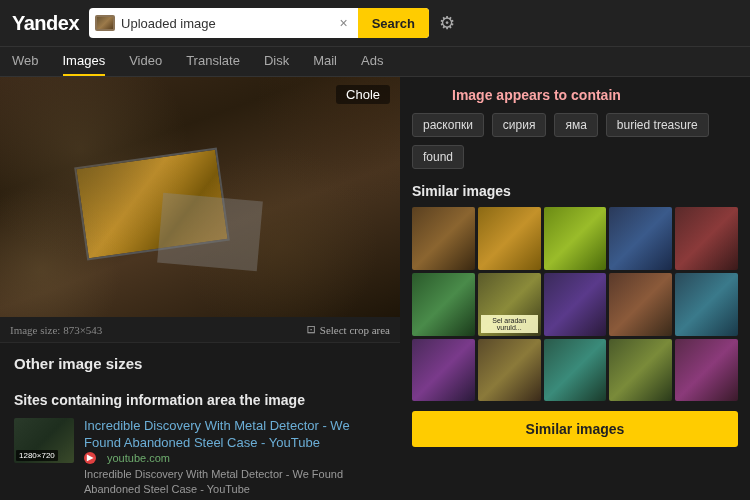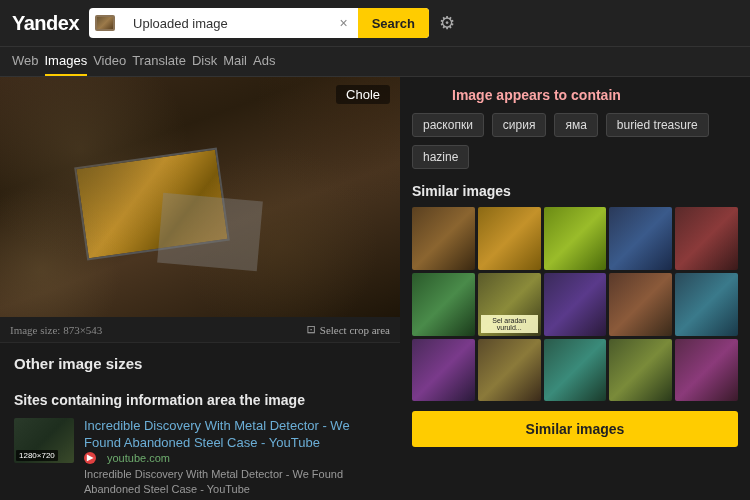--- a/index.html
+++ b/index.html
@@ -36,21 +36,21 @@
       border-radius: 4px;
       overflow: hidden;
       align-items: center;
       height: 30px;
     }
     .search-bar-content {
       display: flex;
       align-items: center;
       flex: 1;
       padding: 0 6px;
-      gap: 18px;
+      gap: 6px;
     }
     .uploaded-thumb {
       width: 20px;
       height: 16px;
       background: #8b7355;
       border-radius: 2px;
       flex-shrink: 0;
       position: relative;
       overflow: hidden;
     }
@@ -85,21 +85,21 @@
       color: #aaa;
       font-size: 18px;
       cursor: pointer;
     }
 
     
     .nav-tabs {
       background: #222;
       padding: 0 12px;
       display: flex;
-      gap: 6px;
+      gap: 24px;
       border-bottom: 1px solid #333;
     }
     .nav-tab {
       padding: 6px 0;
       font-size: 13px;
       color: #aaa;
       cursor: pointer;
       border-bottom: 2px solid transparent;
     }
     .nav-tab.active {
@@ -450,21 +450,21 @@
     </div>
   </div>
 
   <div class="right-panel">
     <div class="contains-title">Image appears to contain</div>
     <div class="tags-row">
       <span class="tag">раскопки</span>
       <span class="tag">сирия</span>
       <span class="tag">яма</span>
       <span class="tag">buried treasure</span>
-      <span class="tag">hazine</span>
+      <span class="tag">found</span>
     </div>
 
     <div class="similar-title">Similar images</div>
     <div class="similar-grid">
       <div class="sim-img">
           <div class="sim-img-inner si-1"></div>
         </div>
       <div class="sim-img">
           <div class="sim-img-inner si-2"></div>
         </div>

